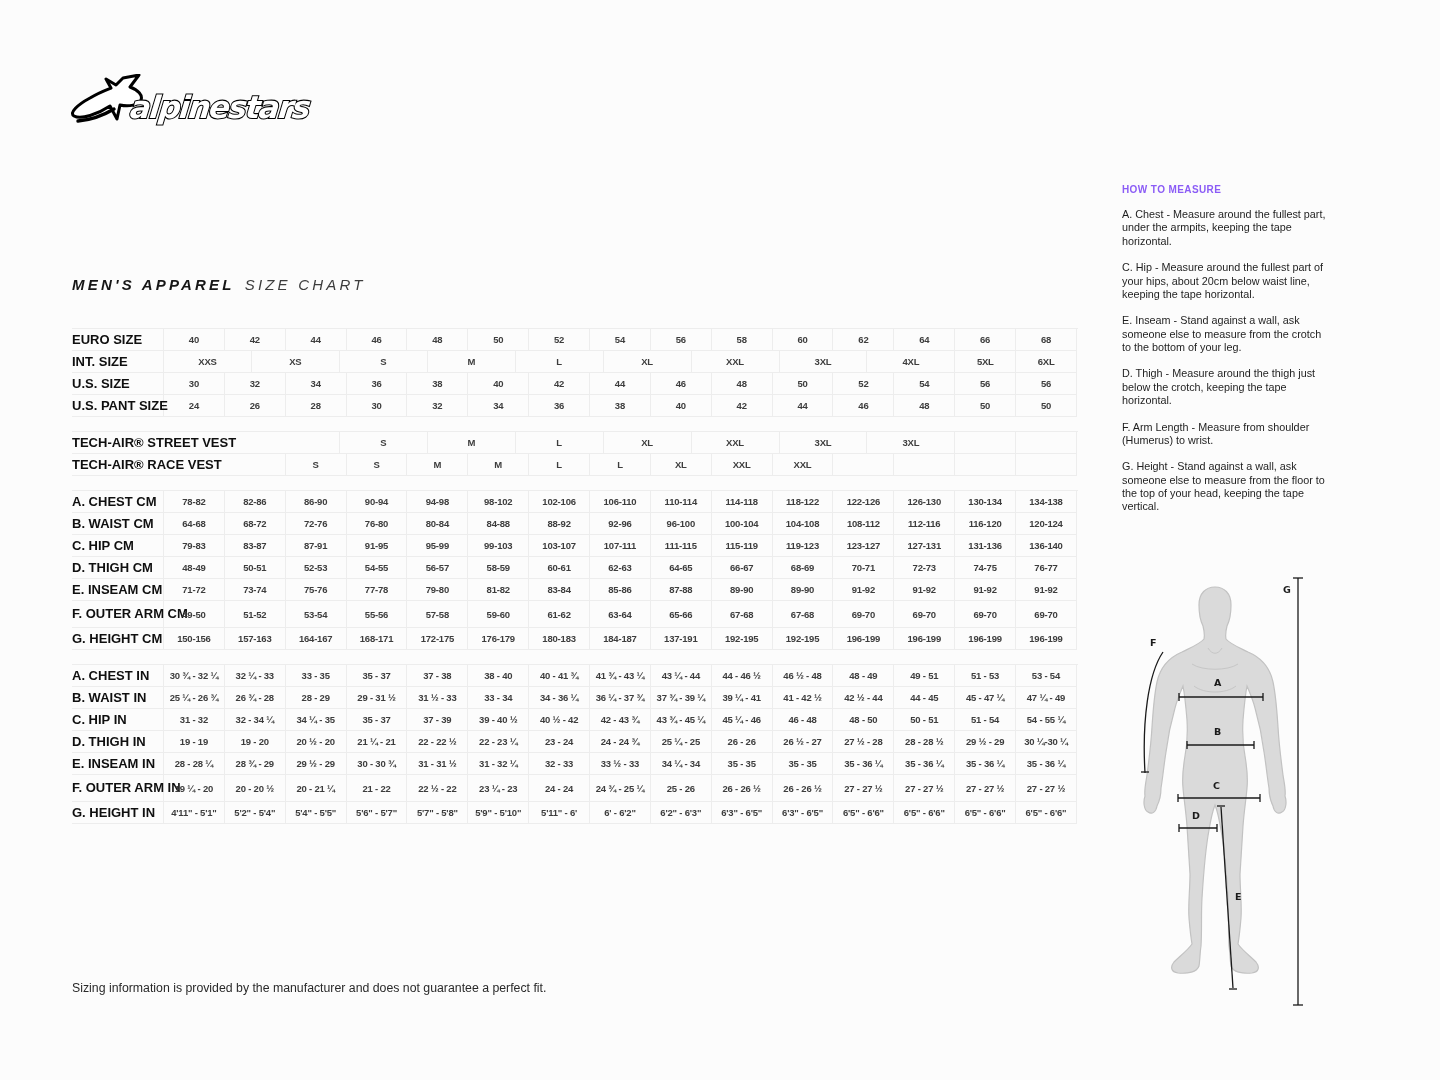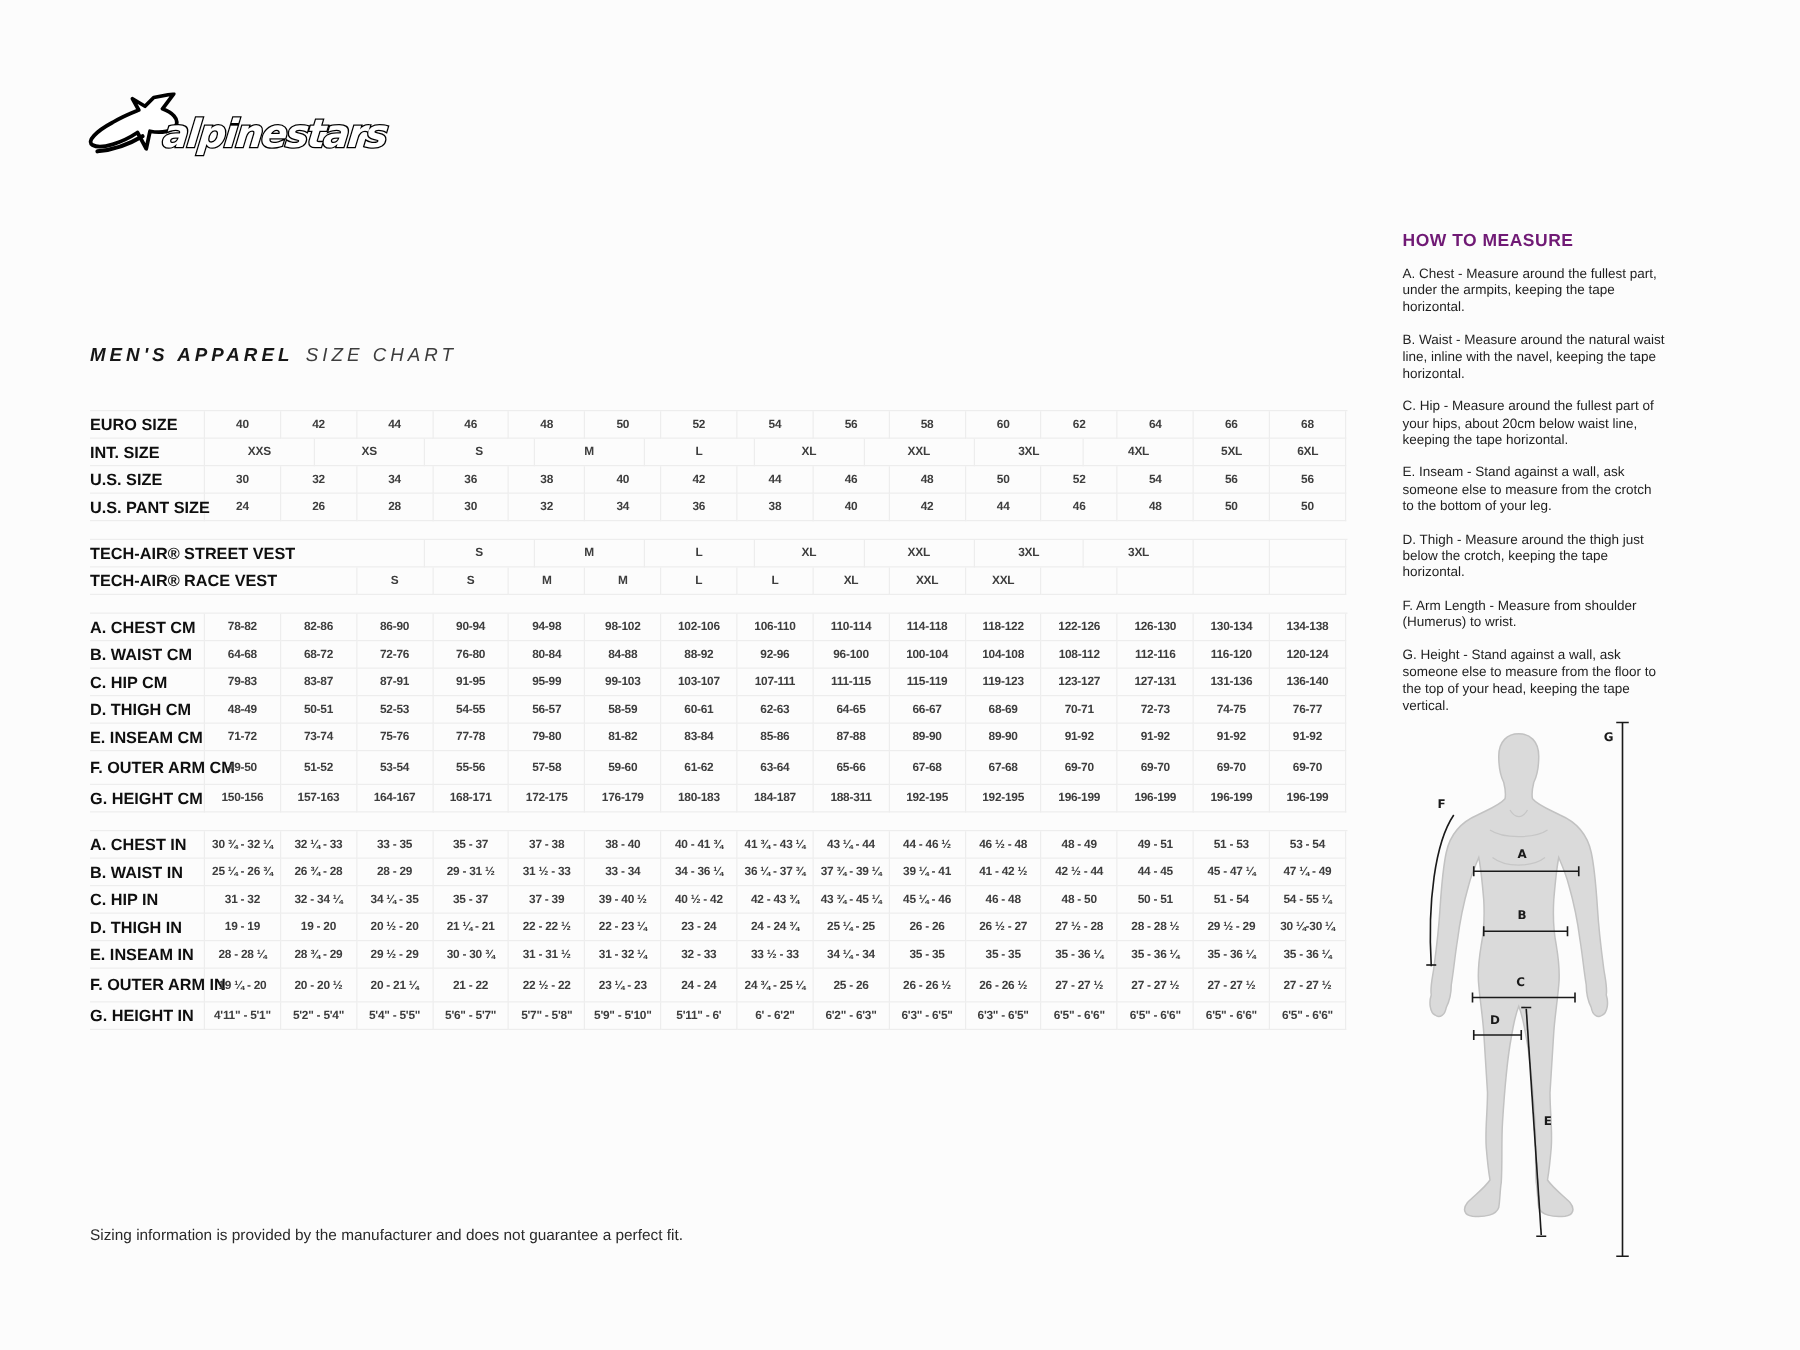--- a/index.html
+++ b/index.html
@@ -31,21 +31,21 @@
     font-size:9.5px; font-weight:700; color:#3d3d3d;
     letter-spacing:-0.2px; white-space:nowrap; overflow:visible;
   }
   .cell.lab {
     justify-content:flex-start; text-align:left;
     font-size:13px; font-weight:800; color:#0f0f0f;
     line-height:1.05; letter-spacing:0; padding-right:4px;
   }
   
   .howto { position:absolute; left:1122px; top:184px; width:210px; }
-  .howto h2 { font-size:14px; font-weight:800; letter-spacing:0.4px; color:#701a75; margin-bottom:13px; }
+  .howto h2 { font-size:10px; font-weight:800; letter-spacing:0.4px; color:#8b5cf6; margin-bottom:13px; }
   .howto p { font-size:10.8px; line-height:1.24; color:#1e1e1e; margin-bottom:13px; }
   
   .diagram { position:absolute; left:1140px; top:572px; width:170px; height:448px; }
   
   .footer { position:absolute; left:72px; top:981px; font-size:12.3px; line-height:1.2; color:#2a2a2a; }
 </style>
 </head>
 <body>
 
 <div class="logo">
@@ -280,21 +280,21 @@
       <div class="trow c15">
         <div class="cell lab" style="grid-column: span 1;">G. HEIGHT CM</div>
         <div class="cell">150-156</div>
         <div class="cell">157-163</div>
         <div class="cell">164-167</div>
         <div class="cell">168-171</div>
         <div class="cell">172-175</div>
         <div class="cell">176-179</div>
         <div class="cell">180-183</div>
         <div class="cell">184-187</div>
-        <div class="cell">188-311</div>
+        <div class="cell">137-191</div>
         <div class="cell">192-195</div>
         <div class="cell">192-195</div>
         <div class="cell">196-199</div>
         <div class="cell">196-199</div>
         <div class="cell">196-199</div>
         <div class="cell">196-199</div>
       </div>
     </div>
     <div class="tblock">
       <div class="trow c15">
@@ -422,21 +422,20 @@
         <div class="cell">6'5" - 6'6"</div>
         <div class="cell">6'5" - 6'6"</div>
         <div class="cell">6'5" - 6'6"</div>
       </div>
     </div>
   </div>
 
 <div class="howto">
   <h2>HOW TO MEASURE</h2>
   <p>A. Chest - Measure around the fullest part, under the armpits, keeping the tape horizontal.</p>
-  <p>B. Waist - Measure around the natural waist line, inline with the navel, keeping the tape horizontal.</p>
   <p>C. Hip - Measure around the fullest part of your hips, about 20cm below waist line, keeping the tape horizontal.</p>
   <p>E. Inseam - Stand against a wall, ask someone else to measure from the crotch to the bottom of your leg.</p>
   <p>D. Thigh - Measure around the thigh just below the crotch, keeping the tape horizontal.</p>
   <p>F. Arm Length - Measure from shoulder (Humerus) to wrist.</p>
   <p>G. Height - Stand against a wall, ask someone else to measure from the floor to the top of your head, keeping the tape vertical.</p>
 </div>
 
 <div class="diagram">
   <svg width="170" height="448" viewBox="0 0 170 448">
 

